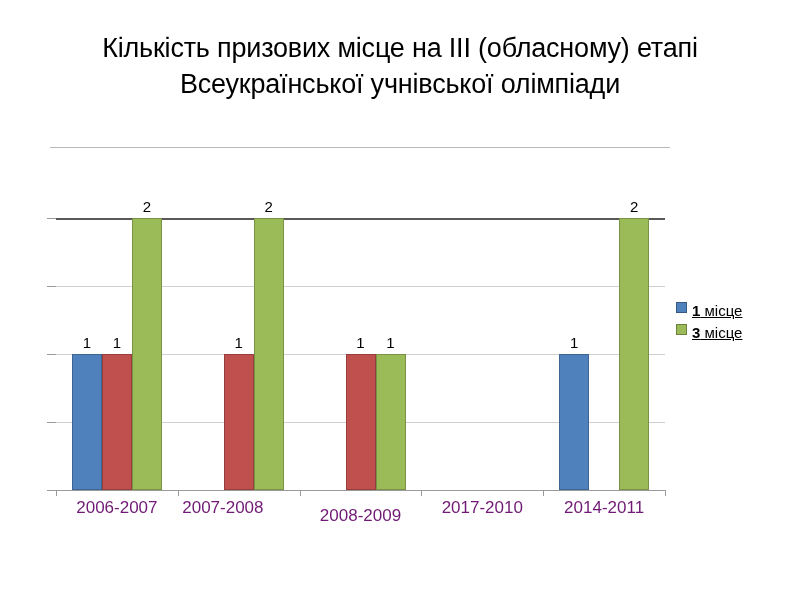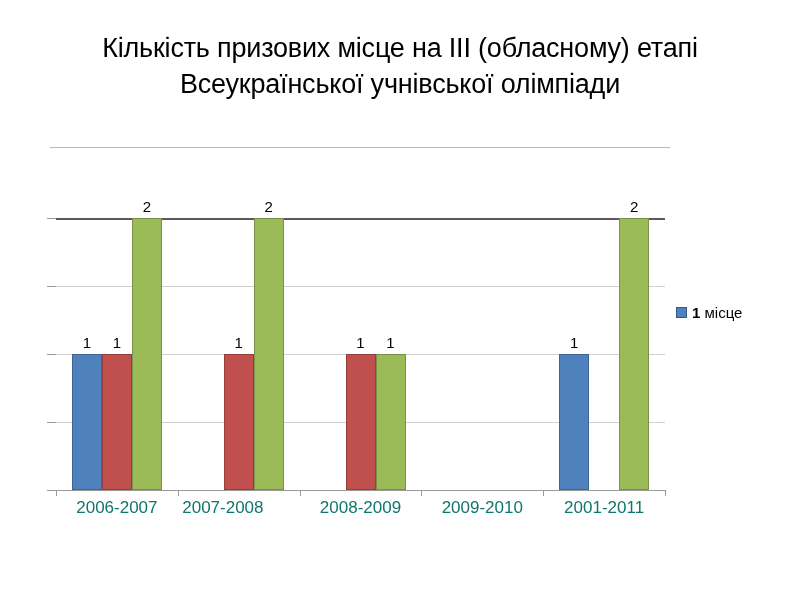--- a/index.html
+++ b/index.html
@@ -102,36 +102,36 @@
     white-space: nowrap;
   }
 
   
   .cat-label {
     position: absolute;
     top: 318px;          
     font-size: 17px;
     line-height: 20px;
     text-align: center;
-    color: #0f766e;
+    color: #701a75;
     white-space: nowrap;
   }
 
   
   #legend {
     position: absolute;
     left: 676px;
     top: 122px;   
     width: 112px;
   }
   .legend-row {
     display: flex;
-    align-items: center;
     height: 21px;
     margin-bottom: 1px;
+    text-decoration: underline;
   }
   .legend-swatch {
     width: 11px;
     height: 11px;
     margin-right: 5px;
     border: 1px solid rgba(0,0,0,0.3);
     box-sizing: border-box;
     flex: 0 0 auto;
   }
   .legend-text {
@@ -199,24 +199,28 @@
       <div class="bar-label" style="left: 223.7px; width: 30px; top: 155px;">1</div>
       <div class="bar-label" style="left: 253.7px; width: 30px; top: 19px;">2</div>
       <div class="bar-label" style="left: 345.5px; width: 30px; top: 155px;">1</div>
       <div class="bar-label" style="left: 375.5px; width: 30px; top: 155px;">1</div>
       <div class="bar-label" style="left: 559.1px; width: 30px; top: 155px;">1</div>
       <div class="bar-label" style="left: 619.1px; width: 30px; top: 19px;">2</div>
     </div>
   <div id="cat-labels">
       <div class="cat-label" style="left: 56px; width: 121.8px;">2006-2007</div>
       <div class="cat-label" style="left: 162px; width: 121.8px;">2007-2008</div>
-      <div class="cat-label" style="left: 299.6px; width: 121.8px;">2008-2009</div>
-      <div class="cat-label" style="left: 421.4px; width: 121.8px;">2009-2010</div>
-      <div class="cat-label" style="left: 543.2px; width: 121.8px;">2001-2011</div>
+      <div class="cat-label" style="left: 299.6px; width: 121.8px; margin-top: 8px;">2008-2009</div>
+      <div class="cat-label" style="left: 421.4px; width: 121.8px;">2017-2010</div>
+      <div class="cat-label" style="left: 543.2px; width: 121.8px;">2014-2011</div>
     </div>
 
   <div id="legend">
       <div class="legend-row">
         <span class="legend-swatch" style="background: rgb(79, 129, 189);"></span>
         <span class="legend-text"><span class="lead">1</span><span> місце</span></span>
       </div>
+      <div class="legend-row">
+        <span class="legend-swatch" style="background: rgb(155, 187, 89);"></span>
+        <span class="legend-text"><span class="lead">3</span><span> місце</span></span>
+      </div>
     </div>
 </div>
 
 </body></html>

